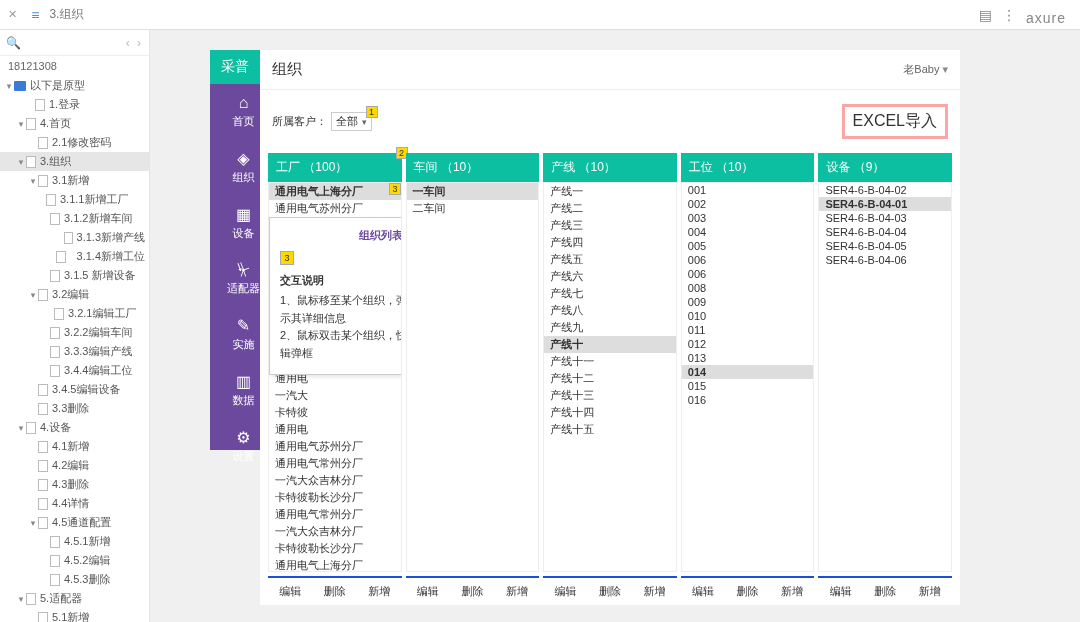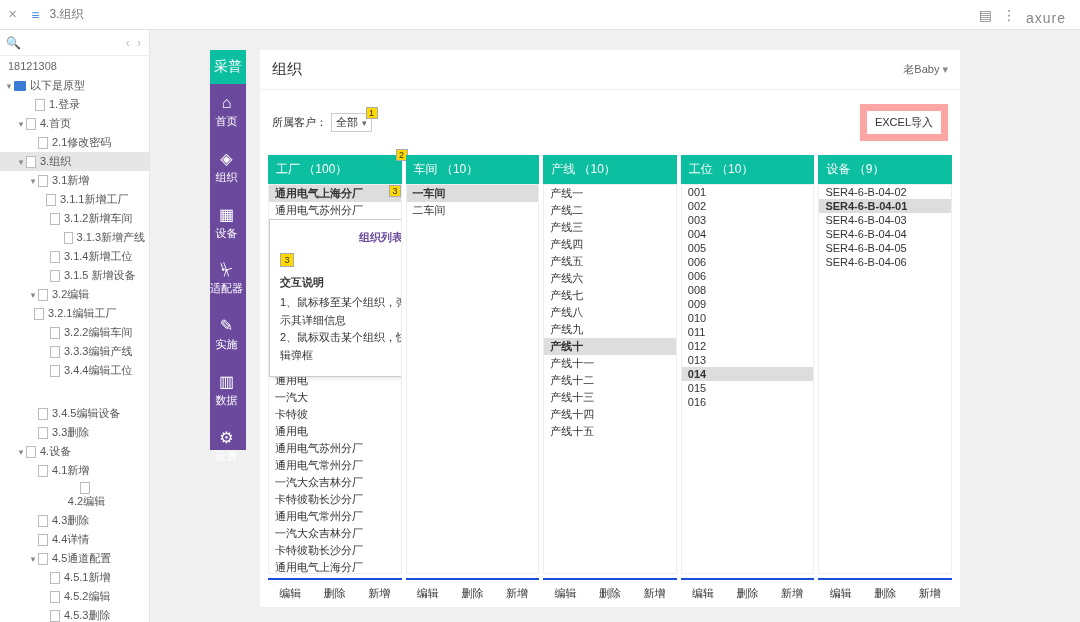--- a/index.html
+++ b/index.html
@@ -29,35 +29,35 @@
   .caret { width: 10px; text-align: center; color: #888; font-size: 9px; }
   .folder { width: 12px; height: 10px; background: #3a7bd5; margin-right: 4px; border-radius: 1px; }
   .page { width: 10px; height: 12px; border: 1px solid #bbb; margin-right: 4px; background: #fff; }
 
   
   .canvas { flex: 1; position: relative; background: #f0f0f0; padding: 20px 0 0 110px; overflow: hidden; }
 
   .frame { position: relative; width: 700px; background: #fff; }
 
   
-  .psidebar { position: absolute; left: -50px; top: 0; width: 36px; height: 400px; background: #6b4a9e; color: #fff; display: flex; flex-direction: column; align-items: flex-start; }
+  .psidebar { position: absolute; left: -50px; top: 0; width: 50px; height: 400px; background: #6b4a9e; color: #fff; display: flex; flex-direction: column; align-items: flex-end; }
   .brand { writing-mode: horizontal-tb; font-size: 14px; padding: 8px 0; background: #0bbfa0; width: 100%; text-align: center; }
   .pitem { width: 100%; text-align: center; padding: 10px 0; font-size: 11px; }
   .pitem .pico { font-size: 16px; display: block; margin-bottom: 2px; }
 
   .header { height: 40px; display: flex; align-items: center; justify-content: space-between; padding: 0 12px; border-bottom: 1px solid #eee; }
   .header .t { font-size: 15px; font-weight: 500; }
   .user { font-size: 11px; color: #666; }
   .user::after { content: " ▾"; color: #888; }
 
   .filter-row { padding: 14px 12px; display: flex; align-items: center; justify-content: space-between; }
   .filter-left { display: flex; align-items: center; font-size: 11px; position: relative; }
   .sel-cust { display: inline-flex; align-items: center; padding: 1px 4px; border: 1px solid #ccc; margin-left: 4px; background: #fff; gap: 4px; }
   .sel-cust::after { content: "▾"; font-size: 9px; color: #666; }
-  .excel-btn { border: 7px solid #fca5a5; padding: 4px 8px; font-size: 11px; background: #fff; cursor: pointer; }
+  .excel-btn { border: 3px solid #fca5a5; padding: 4px 8px; font-size: 16px; background: #fff; cursor: pointer; }
 
   .badge { position: absolute; top: -6px; right: -6px; width: 12px; height: 12px; background: #ffd800; border: 1px solid #aaa; font-size: 9px; text-align: center; line-height: 10px; color: #333; }
 
   .cols { display: flex; gap: 4px; padding: 0 8px; }
   .col { flex: 1; min-width: 0; position: relative; }
   .colhead { background: #0bbfa0; color: #fff; font-size: 12px; padding: 6px 8px; position: relative; }
   .collist { border: 1px solid #eee; height: 390px; overflow: hidden; }
   .row { font-size: 11px; padding: 1px 6px; white-space: nowrap; cursor: pointer; }
   .row.sel { background: #ddd; font-weight: bold; }
   .actions { display: flex; justify-content: space-around; padding: 6px 0; font-size: 11px; border-top: 2px solid #1d4ed8; margin-top: 4px; }
@@ -136,76 +136,76 @@
         <div class="tree-item" style="padding-left: 40px;">
           <span class="caret"></span>
           <span class="page"></span>
           <span>3.1.2新增车间</span>
         </div>
         <div class="tree-item" style="padding-left: 56px;">
           <span class="caret"></span>
           <span class="page"></span>
           <span>3.1.3新增产线</span>
         </div>
-        <div class="tree-item" style="padding-left: 40px;">
+        <div class="tree-item" style="padding-left: 40px; justify-content: space-between;">
           <span class="caret"></span>
           <span class="page"></span>
           <span>3.1.4新增工位</span>
         </div>
         <div class="tree-item" style="padding-left: 40px;">
           <span class="caret"></span>
           <span class="page"></span>
           <span>3.1.5 新增设备</span>
         </div>
         <div class="tree-item" style="padding-left: 28px;">
           <span class="caret">▾</span>
           <span class="page"></span>
           <span>3.2编辑</span>
         </div>
-        <div class="tree-item" style="padding-left: 24px;">
+        <div class="tree-item" style="padding-left: 44px;">
           <span class="caret"></span>
           <span class="page"></span>
           <span>3.2.1编辑工厂</span>
         </div>
         <div class="tree-item" style="padding-left: 40px;">
           <span class="caret"></span>
           <span class="page"></span>
           <span>3.2.2编辑车间</span>
         </div>
         <div class="tree-item" style="padding-left: 40px;">
           <span class="caret"></span>
           <span class="page"></span>
           <span>3.3.3编辑产线</span>
         </div>
         <div class="tree-item" style="padding-left: 40px;">
           <span class="caret"></span>
           <span class="page"></span>
           <span>3.4.4编辑工位</span>
         </div>
-        <div class="tree-item" style="padding-left: 28px; margin-top: 24px;">
+        <div class="tree-item" style="padding-left: 28px;">
           <span class="caret"></span>
           <span class="page"></span>
           <span>3.4.5编辑设备</span>
         </div>
         <div class="tree-item" style="padding-left: 28px;">
           <span class="caret"></span>
           <span class="page"></span>
           <span>3.3删除</span>
         </div>
         <div class="tree-item" style="padding-left: 16px;">
           <span class="caret">▾</span>
           <span class="page"></span>
           <span>4.设备</span>
         </div>
         <div class="tree-item" style="padding-left: 28px;">
           <span class="caret"></span>
           <span class="page"></span>
           <span>4.1新增</span>
         </div>
-        <div class="tree-item" style="padding-left: 28px; flex-direction: column;">
+        <div class="tree-item" style="padding-left: 28px;">
           <span class="caret"></span>
           <span class="page"></span>
           <span>4.2编辑</span>
         </div>
         <div class="tree-item" style="padding-left: 28px;">
           <span class="caret"></span>
           <span class="page"></span>
           <span>4.3删除</span>
         </div>
         <div class="tree-item" style="padding-left: 28px;">

